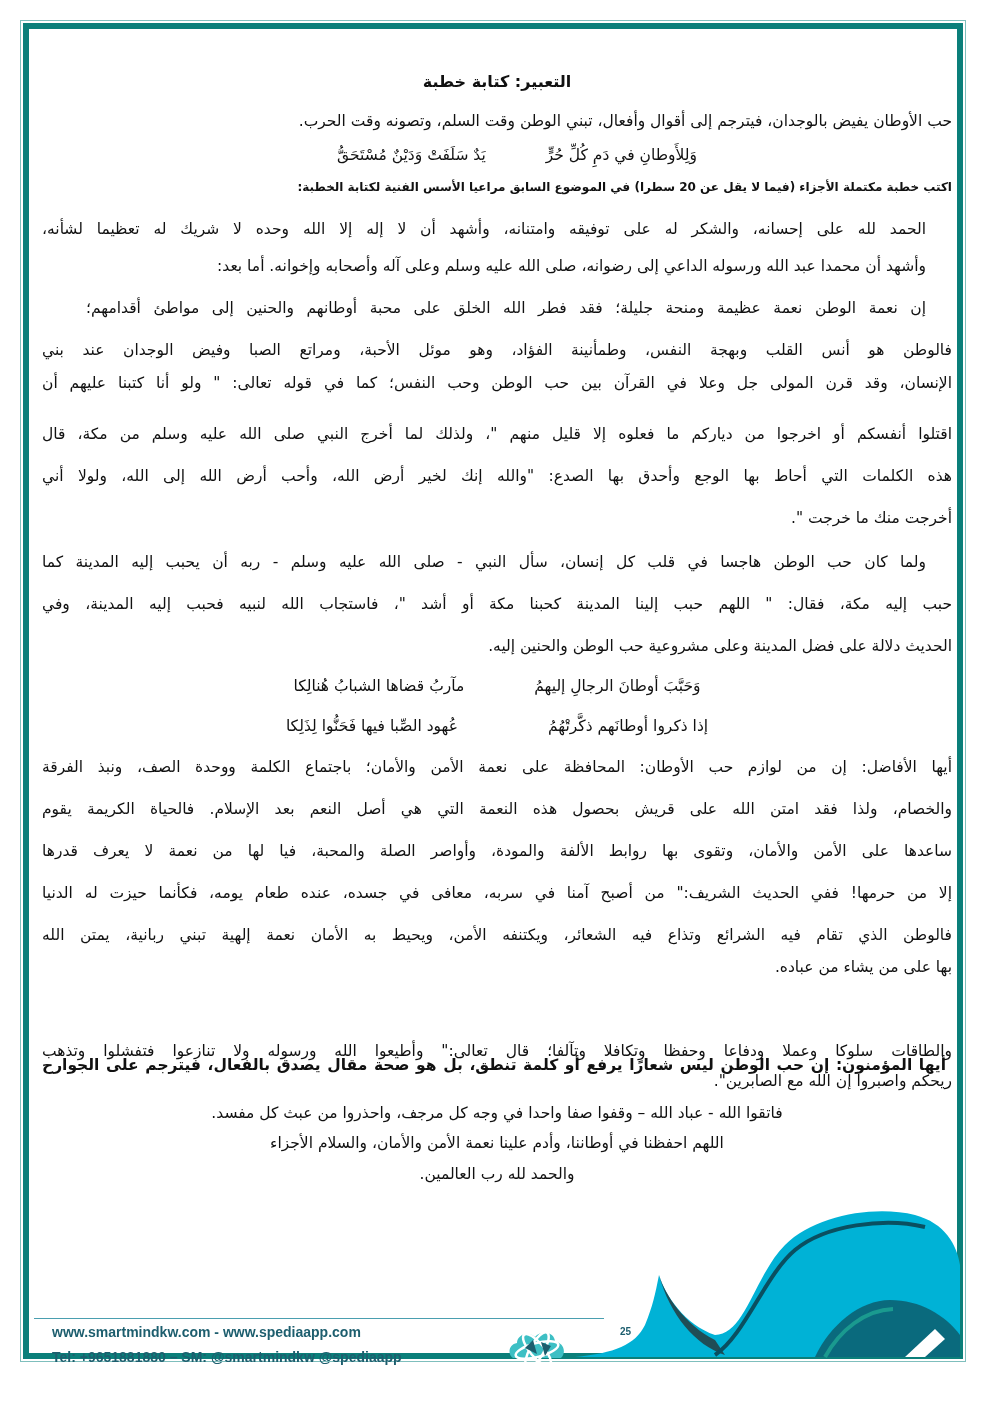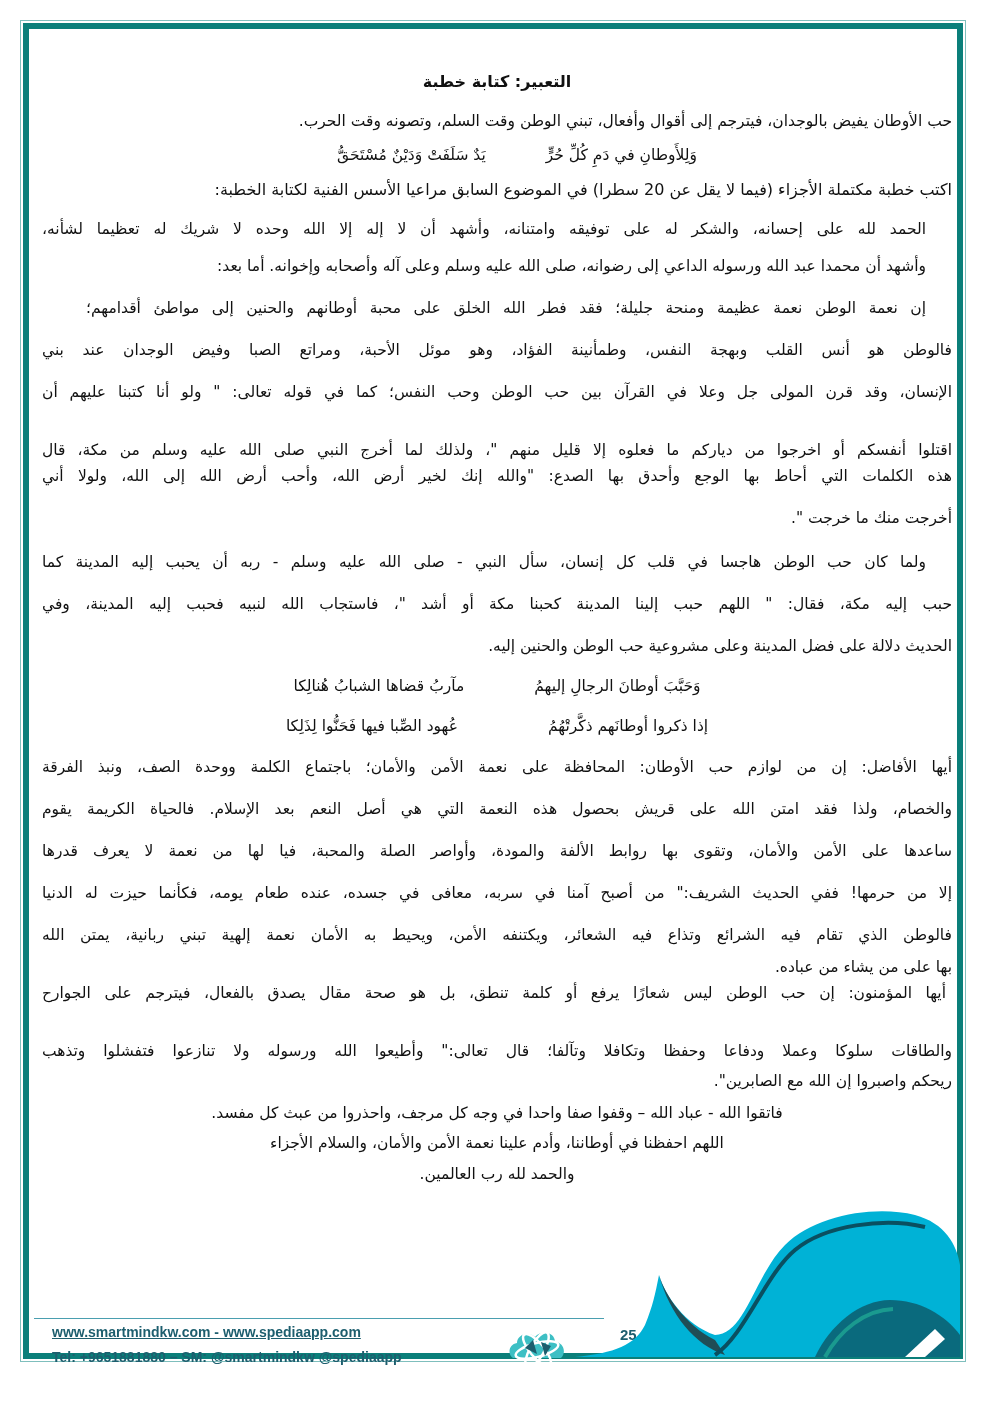--- a/index.html
+++ b/index.html
@@ -25,36 +25,36 @@
       font-size: 15.5px; color: #111;
     }
     .title {
       text-align: center; font-weight: bold; font-size: 16px;
       position: absolute; top: 10px; left: 0; right: 0;
     }
     .line { position: absolute; right: 0; left: 8px; white-space: nowrap; }
     .p { position: absolute; left: 0; right: 0; text-align: justify; text-align-last: justify; }
     .p.last { text-align-last: right; }
     .indent { padding-right: 26px; }
-    .bold { font-weight: normal; font-size: 16px; }
+    .bold { font-weight: bold; font-size: 12px; }
     .verse { position: absolute; left: 0; right: 0; display: flex; justify-content: center; gap: 60px; }
     .verse span { white-space: nowrap; }
     .center { position: absolute; left: 0; right: 0; text-align: center; white-space: nowrap; }
     .footer-line2 {
       position: absolute; left: 34px; top: 1318px; width: 570px; height: 1px;
       background: #4a9fb0;
     }
     .footer-text {
       position: absolute; left: 52px; font-family: "Liberation Sans", sans-serif;
       font-weight: bold; color: #1d5e6e; font-size: 14px; white-space: nowrap;
     }
     .page-num {
       position: absolute; left: 620px; top: 1326px;
       font-family: "Liberation Sans", sans-serif; font-weight: bold;
-      color: #1d5e6e; font-size: 15px;
+      color: #1d5e6e; font-size: 10px;
     }
     .logo { position: absolute; left: 507px; top: 1328px; width: 60px; height: 38px; }
     .wave { position: absolute; left: 575px; top: 1205px; width: 390px; height: 158px; }
   </style>
 </head>
 <body>
 
 <div class="frame">
   <div class="frame-inner">
       <div class="frame-inner2"></div>
@@ -68,22 +68,22 @@
     <span>وَلِلأَوطانِ في دَمِ كُلِّ حُرٍّ</span>
     <span>يَدٌ سَلَفَتْ وَدَيْنٌ مُسْتَحَقُّ</span>
   </div>
   <div class="line bold" style="top:118px;">اكتب خطبة مكتملة الأجزاء (فيما لا يقل عن 20 سطرا) في الموضوع السابق مراعيا الأسس الفنية لكتابة الخطبة:</div>
 
   <div class="p indent" style="top:158px;">الحمد لله على إحسانه، والشكر له على توفيقه وامتنانه، وأشهد أن لا إله إلا الله وحده لا شريك له تعظيما لشأنه،</div>
   <div class="p last indent" style="top:195px;">وأشهد أن محمدا عبد الله ورسوله الداعي إلى رضوانه، صلى الله عليه وسلم وعلى آله وأصحابه وإخوانه.  أما بعد:</div>
 
   <div class="p indent" style="top:237px;margin-left:44px;">إن نعمة الوطن نعمة عظيمة ومنحة جليلة؛ فقد فطر الله الخلق على محبة أوطانهم والحنين إلى مواطئ أقدامهم؛</div>
   <div class="p" style="top:279px;">فالوطن هو أنس القلب وبهجة النفس، وطمأنينة الفؤاد، وهو موئل الأحبة، ومراتع الصبا وفيض الوجدان عند بني</div>
-  <div class="p" style="top:321px;">الإنسان، وقد قرن المولى جل وعلا في القرآن بين حب الوطن وحب النفس؛ كما في قوله تعالى: " ولو أنا كتبنا عليهم أن</div>
-  <div class="p" style="top:363px;margin-top:16px;">اقتلوا أنفسكم أو اخرجوا من دياركم ما فعلوه إلا قليل منهم "، ولذلك لما أخرج النبي صلى الله عليه وسلم من مكة، قال</div>
+  <div class="p" style="top:312px;">الإنسان، وقد قرن المولى جل وعلا في القرآن بين حب الوطن وحب النفس؛ كما في قوله تعالى: " ولو أنا كتبنا عليهم أن</div>
+  <div class="p" style="top:363px;">اقتلوا أنفسكم أو اخرجوا من دياركم ما فعلوه إلا قليل منهم "، ولذلك لما أخرج النبي صلى الله عليه وسلم من مكة، قال</div>
   <div class="p" style="top:405px;">هذه الكلمات التي أحاط بها الوجع وأحدق بها الصدع: "والله إنك لخير أرض الله، وأحب أرض الله إلى الله، ولولا أني</div>
   <div class="p last" style="top:447px;">أخرجت منك ما خرجت ".</div>
 
   <div class="p indent" style="top:491px;">ولما كان حب الوطن هاجسا في قلب كل إنسان، سأل النبي - صلى الله عليه وسلم - ربه أن يحبب إليه المدينة كما</div>
   <div class="p" style="top:533px;">حبب إليه مكة، فقال: " اللهم حبب إلينا المدينة كحبنا مكة أو أشد "، فاستجاب الله لنبيه فحبب إليه المدينة، وفي</div>
   <div class="p last" style="top:575px;">الحديث دلالة على فضل المدينة وعلى مشروعية حب الوطن والحنين إليه.</div>
 
   <div class="verse" style="top:615px; gap:70px;">
     <span>وَحَبَّبَ أوطانَ الرجالِ إليهمُ</span>
     <span>مآربُ قضاها الشبابُ هُنالِكا</span>
@@ -93,31 +93,31 @@
     <span>عُهود الصِّبا فيها فَحَنُّوا لِذَلِكا</span>
   </div>
 
   <div class="p" style="top:696px;">أيها الأفاضل: إن من لوازم حب الأوطان: المحافظة على نعمة الأمن والأمان؛ باجتماع الكلمة ووحدة الصف، ونبذ الفرقة</div>
   <div class="p" style="top:738px;">والخصام، ولذا فقد امتن الله على قريش بحصول هذه النعمة التي هي أصل النعم بعد الإسلام. فالحياة الكريمة يقوم</div>
   <div class="p" style="top:780px;">ساعدها على الأمن والأمان، وتقوى بها روابط الألفة والمودة، وأواصر الصلة والمحبة، فيا لها من نعمة لا يعرف قدرها</div>
   <div class="p" style="top:822px;">إلا من حرمها! ففي الحديث الشريف:" من أصبح آمنا في سربه، معافى في جسده، عنده طعام يومه، فكأنما حيزت له الدنيا</div>
   <div class="p" style="top:864px;">فالوطن الذي تقام فيه الشرائع وتذاع فيه الشعائر، ويكتنفه الأمن، ويحيط به الأمان نعمة إلهية تبني ربانية، يمتن الله</div>
   <div class="p last" style="top:896px;">بها على من يشاء من عباده.</div>
 
-  <div class="p" style="top:922px; padding-right:6px;">أيها المؤمنون: إن حب الوطن ليس شعارًا يرفع أو كلمة تنطق، بل هو صحة مقال يصدق بالفعال، فيترجم على الجوارح</div>
+  <div class="p" style="top:994px; padding-right:6px;font-weight:bold;">أيها المؤمنون: إن حب الوطن ليس شعارًا يرفع أو كلمة تنطق، بل هو صحة مقال يصدق بالفعال، فيترجم على الجوارح</div>
   <div class="p" style="top:980px;">والطاقات سلوكا وعملا ودفاعا وحفظا وتكافلا وتآلفا؛ قال تعالى:" وأطيعوا الله ورسوله ولا تنازعوا فتفشلوا وتذهب</div>
   <div class="p last" style="top:1010px;">ريحكم واصبروا إن الله مع الصابرين".</div>
 
   <div class="center" style="top:1042px;">فاتقوا الله - عباد الله – وقفوا صفا واحدا في وجه كل مرجف، واحذروا من عبث كل مفسد.</div>
   <div class="center" style="top:1072px;">اللهم احفظنا في أوطاننا، وأدم علينا نعمة الأمن والأمان، والسلام الأجزاء</div>
   <div class="center" style="top:1103px;">والحمد لله رب العالمين.</div>
 </div>
 
 <div class="footer-line2"></div>
-<div class="footer-text" style="top:1324px;text-decoration:underline;">www.smartmindkw.com - www.spediaapp.com</div>
+<div class="footer-text" style="top:1324px;">www.smartmindkw.com - www.spediaapp.com</div>
 <div class="footer-text" style="top:1349px;">Tel: +9651881880 – SM: @smartmindkw @spediaapp</div>
 <div class="page-num">25</div>
 
 <svg class="logo" viewBox="0 0 60 38">
   <path d="M6 30 C0 26 2 16 10 15 C10 6 22 3 28 9 C34 2 48 4 48 14 C56 14 60 24 54 30 Z" fill="#3dbfc4"></path>
   <ellipse cx="30" cy="22" rx="22" ry="7" fill="none" stroke="#ffffff" stroke-width="2.5" transform="rotate(-15 30 22)"></ellipse>
   <ellipse cx="30" cy="22" rx="20" ry="7" fill="none" stroke="#ffffff" stroke-width="2.5" transform="rotate(50 30 22)"></ellipse>
   <ellipse cx="30" cy="22" rx="20" ry="7" fill="none" stroke="#ffffff" stroke-width="2.5" transform="rotate(-60 30 22)"></ellipse>
   <path d="M18 20 L26 12 L30 26 Z" fill="#1d5e6e"></path>
   <path d="M34 14 L44 18 L38 28 Z" fill="#1d5e6e"></path>

